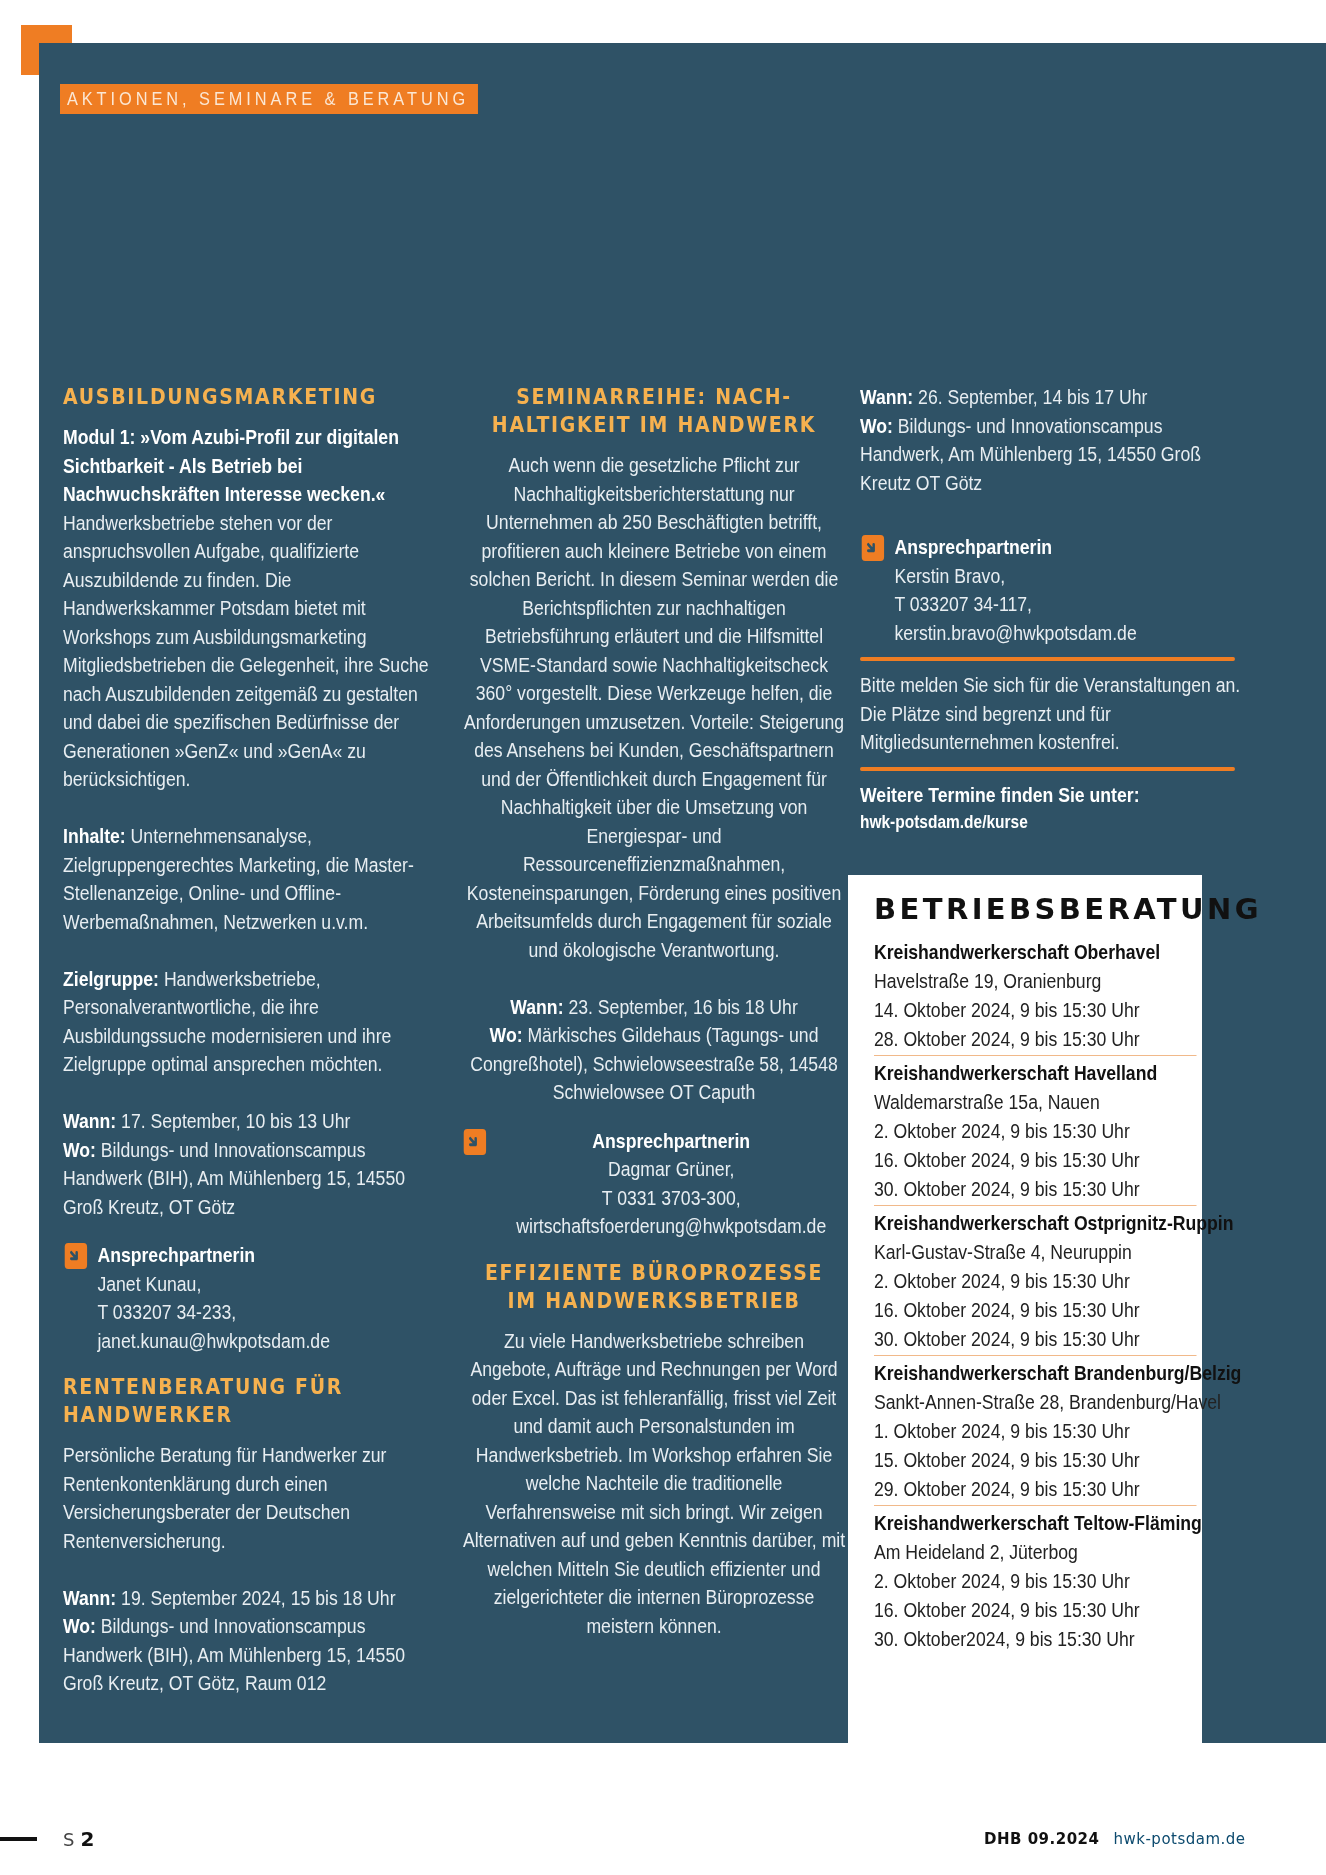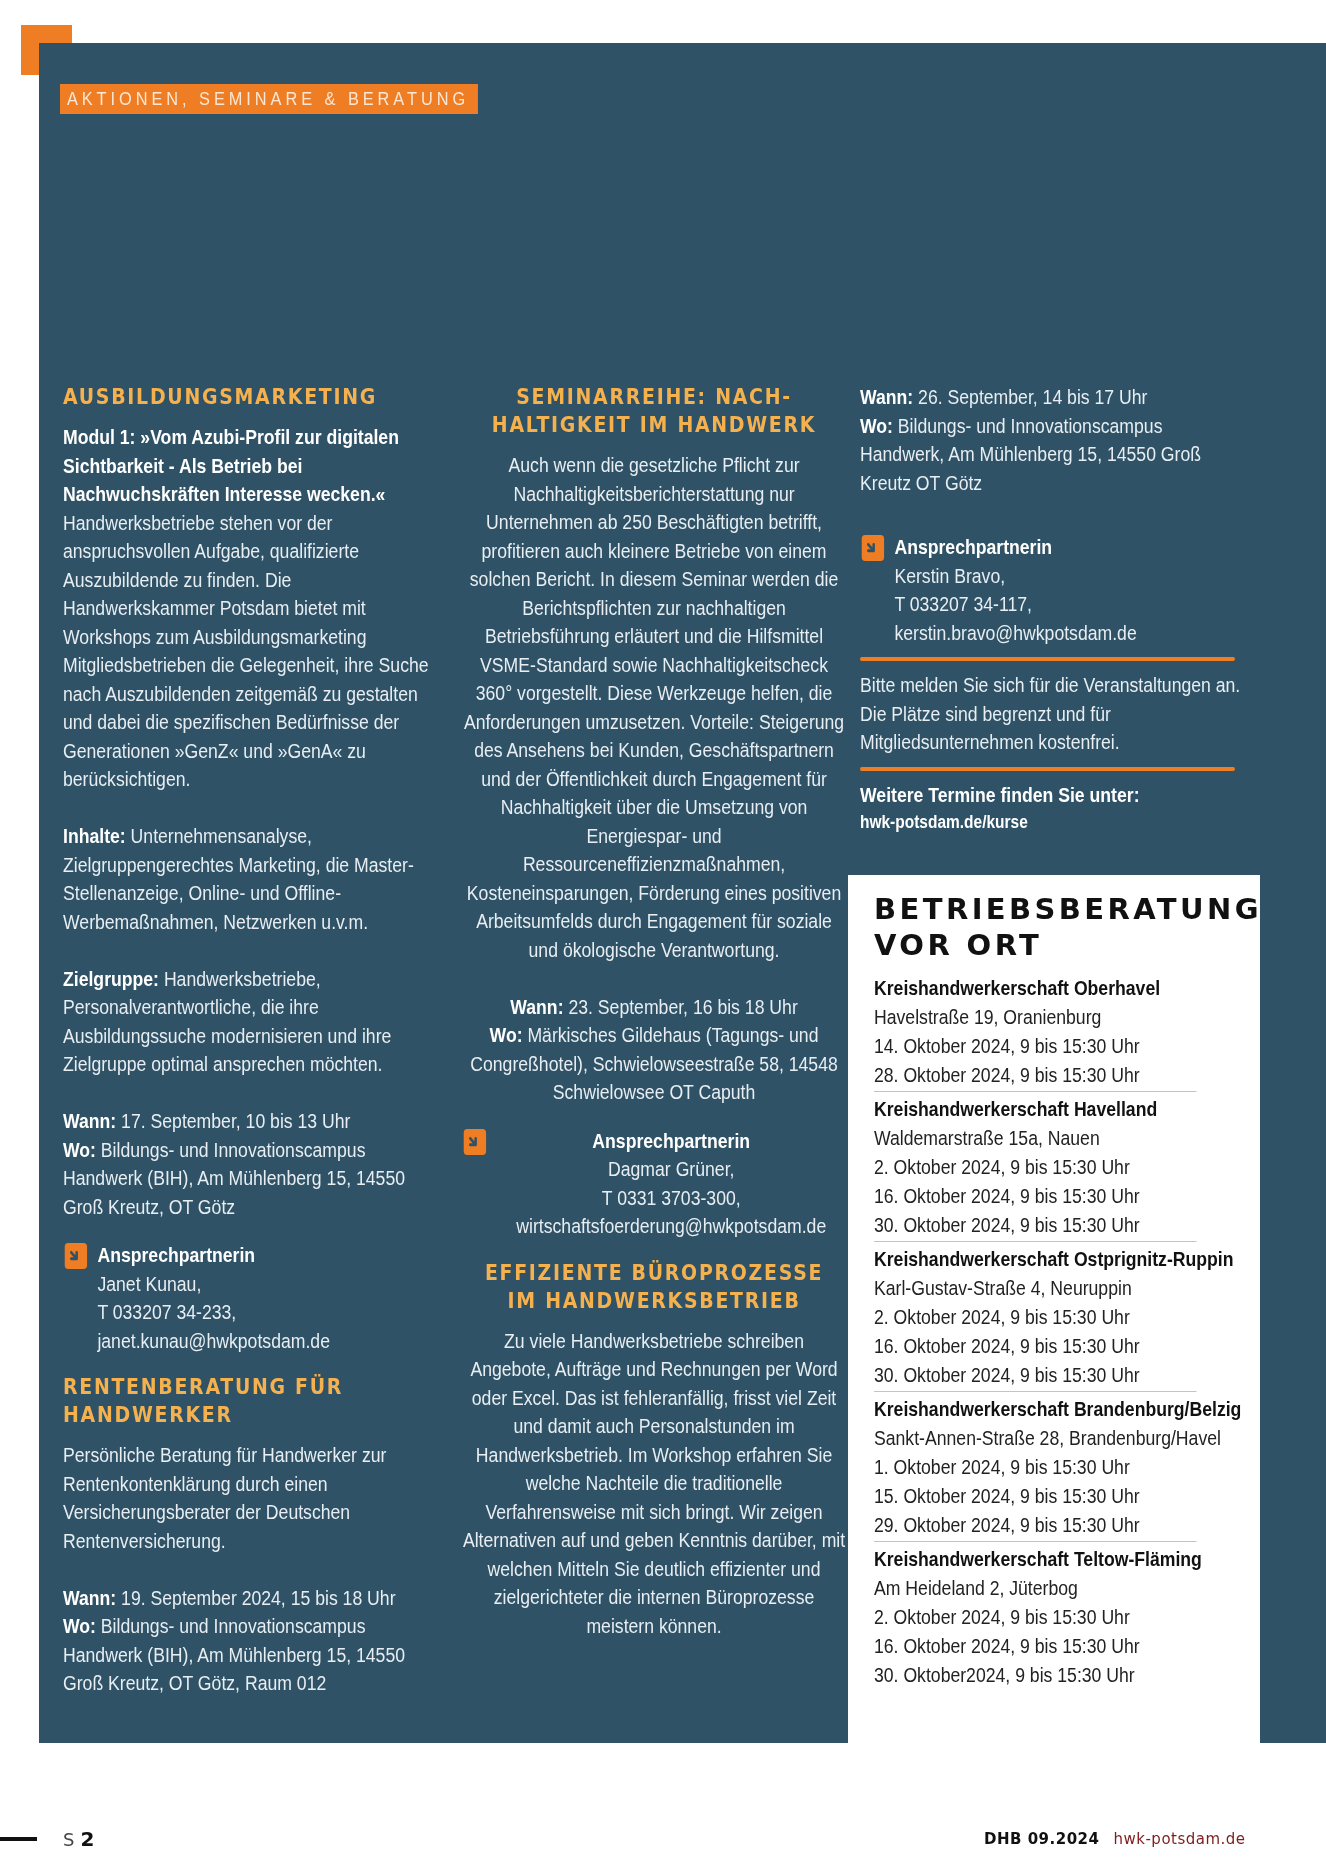--- a/index.html
+++ b/index.html
@@ -21,34 +21,34 @@
   .lead { font-weight: bold; color: #ffffff; }
   b, .lbl { font-weight: bold; color: #ffffff; }
   .gap { height: 28.5px; }
   .contact { position: relative; padding-left: 40px; margin-top: 6px; }
   .contact .icon { position: absolute; left: 2px; top: 2px; width: 26px; height: 26px; border-radius: 4px; background: #ef7d23; display: flex; align-items: center; justify-content: center; }
   .contact .icon svg { width: 18px; height: 18px; }
   .contact .cname { font-weight: bold; color: #ffffff; }
   .rule { height: 4px; background: #ef7d23; margin: 10px 0 10px 0; width: 375px; border-radius: 2px; }
   .weitere { font-weight: bold; color: #ffffff; }
   .weitere-link { font-weight: bold; color: #ffffff; font-size: 18px; line-height: 26px; }
-  .box { position: absolute; left: 848px; top: 875px; width: 412px; height: 868px; background: #ffffff; padding: 16px 14px 0 26px; color: #1b1b1b; }
+  .box { position: absolute; left: 848px; top: 875px; width: 354px; height: 868px; background: #ffffff; padding: 16px 14px 0 26px; color: #1b1b1b; }
   .box-title { font-family: "DejaVu Sans", sans-serif; font-weight: bold; font-size: 29px; line-height: 36px; letter-spacing: 3.4px; color: #111111; margin-bottom: 10px; white-space: nowrap; }
   .box-title span { display: block; }
   .office { font-family: "Liberation Sans", sans-serif; font-size: 20.5px; line-height: 29px; padding-bottom: 2px; border-bottom: 1.5px solid #f1b98a; margin-bottom: 2px; width: 375px; }
   .office:last-child { border-bottom: none; }
   .office .oname { font-weight: bold; color: #111111; white-space: nowrap; }
   .office .line { white-space: nowrap; color: #222222; }
   .footer-line { position: absolute; left: 0; top: 1837px; width: 37px; height: 4px; background: #111111; }
   .pg { position: absolute; left: 63px; top: 1824px; font-family: "DejaVu Sans", sans-serif; font-size: 20px; line-height: 30px; color: #222; white-space: nowrap; }
   .pg .s { font-weight: normal; color: #444; margin-right: 6px; font-size: 18px; }
   .pg .n { font-weight: bold; color: #111; }
   .foot-right { position: absolute; left: 984px; top: 1827px; font-family: "DejaVu Sans", sans-serif; font-size: 15px; line-height: 24px; white-space: nowrap; color: #333; }
   .foot-right .issue { font-weight: bold; color: #111; margin-right: 14px; letter-spacing: 0.5px; }
-  .foot-right .url { color: #7f1d1d; letter-spacing: 0.5px; }
+  .foot-right .url { color: #0c4a6e; letter-spacing: 0.5px; }
 </style>
 </head>
 <body>
 
 <div class="corner"></div>
 <div class="panel"></div>
 
 <div class="tag">AKTIONEN, SEMINARE &amp; BERATUNG</div>
 
 <h1 class="title">
@@ -138,21 +138,20 @@
     <p>Bitte melden Sie sich für die Veranstaltungen an. Die Plätze sind begrenzt und für Mitgliedsunternehmen kostenfrei.</p>
     <div class="rule" style="width:436px;"></div>
     <p class="weitere">Weitere Termine finden Sie unter:</p>
     <p class="weitere-link">hwk-potsdam.de/kurse</p>
   </div>
 </div>
 
 <div class="box">
   <h2 class="box-title">
     <span>BETRIEBSBERATUNG</span>
-    <span>VOR ORT</span>
   </h2>
   <div class="narrow" id="offices">
     <div class="office">
       <div class="oname">Kreishandwerkerschaft Oberhavel</div>
       <div class="line">Havelstraße 19, Oranienburg</div>
       <div class="line">14. Oktober 2024, 9 bis 15:30 Uhr</div>
       <div class="line">28. Oktober 2024, 9 bis 15:30 Uhr</div>
     </div>
     <div class="office">
       <div class="oname">Kreishandwerkerschaft Havelland</div>

